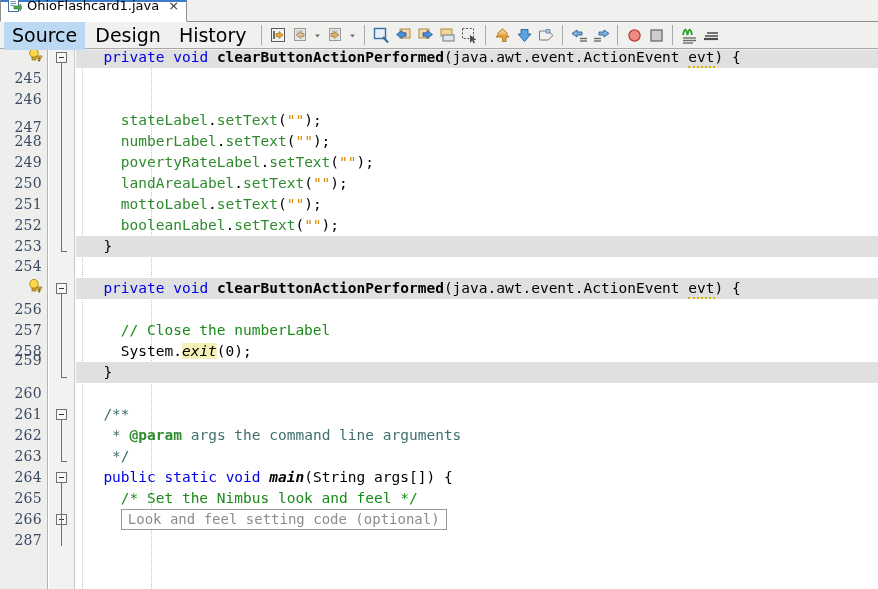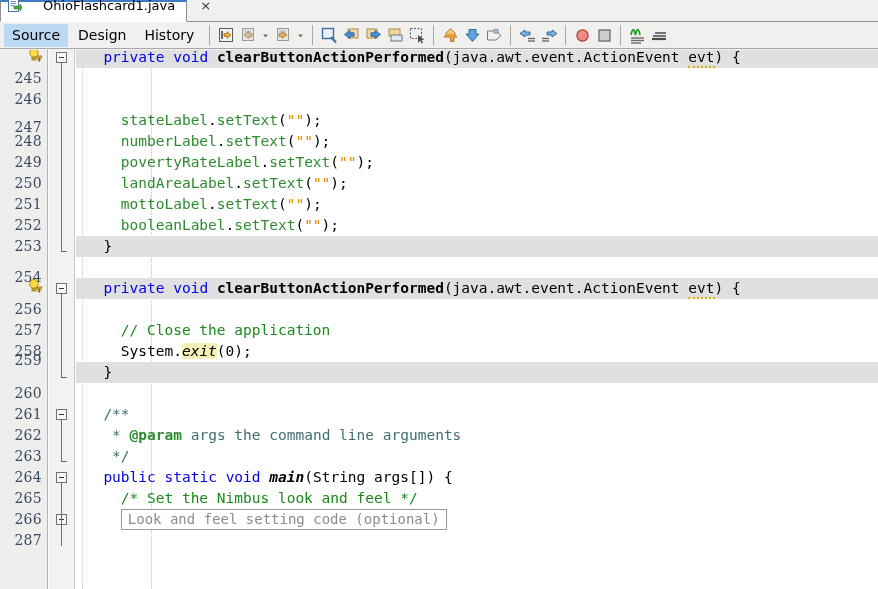--- a/index.html
+++ b/index.html
@@ -27,21 +27,21 @@
     left: 0; top: 0;
     height: 22px;
     box-sizing: border-box;
     background: #ffffff;
     border: 1px solid #8f8f8f;
     border-bottom: 1px solid #ffffff;
     border-top: 2px solid #3b7cc4;
     display: flex;
     align-items: center;
     padding: 0 5px 12px 6px;
-    gap: 21px;
+    gap: 5px;
   }
   .doctab .tab-label {
     font-size: 13px;
     color: #000000;
     font-family: "DejaVu Sans", sans-serif;
     white-space: nowrap;
   }
   .tab-close {
     font-size: 13px;
     color: #333;
@@ -56,21 +56,21 @@
   .toolrow {
     height: 27px;
     background: #f0f0ee;
     border-bottom: 1px solid #a8a8a8;
     box-sizing: border-box;
     display: flex;
     align-items: center;
     padding-left: 4px;
   }
   .viewtab {
-    font-size: 14px;
+    font-size: 19px;
     color: #000;
     padding: 3px 8px 4px 8px;
     margin-right: 2px;
     border-radius: 1px;
     white-space: nowrap;
     font-family: "DejaVu Sans", sans-serif;
   }
   .viewtab.sel { background: #bcd9f3; }
   .tbsep {
     width: 1px; height: 20px;
@@ -403,21 +403,21 @@
         </div>
         <div class="row" style="top: 144px;">
           <div class="lnum">251</div>
         </div>
         <div class="row" style="top: 165px;">
           <div class="lnum">252</div>
         </div>
         <div class="row" style="top: 186px;">
           <div class="lnum">253</div>
         </div>
-        <div class="row" style="top: 217px;">
+        <div class="row" style="top: 206px;">
           <div class="lnum">254</div>
         </div>
         <div class="row" style="top: 228px;">
           <div class="bulb"><svg width="16" height="16" viewBox="0 0 16 16">
               <ellipse cx="7" cy="6" rx="4.2" ry="4.6" fill="#ffd84a" stroke="#b38f10" stroke-width="1"></ellipse>
               <rect x="5" y="10" width="4" height="3" fill="#cfa52a" stroke="#8a6d10" stroke-width="0.7"></rect>
               <path d="M9.5 9 L15 9 L12.2 14.5 Z" fill="#f2c14a" stroke="#8a6d10" stroke-width="0.8"></path>
               <rect x="11.7" y="10.4" width="1" height="2" fill="#4a3a05"></rect>
               <rect x="11.7" y="13" width="1" height="1" fill="#4a3a05"></rect>
             </svg></div>
@@ -500,21 +500,21 @@
         </div>
         <div class="row hl" style="top: 186px;">
           <div class="codeline" style="left: 27.4px;"><span>}</span></div>
         </div>
         <div class="row" style="top: 207px;"></div>
         <div class="row hl" style="top: 228px;">
           <div class="codeline" style="left: 27.4px;"><span class="kw">private</span><span> </span><span class="kw">void</span><span> </span><span class="mname">clearButtonActionPerformed</span><span>(java.awt.event.ActionEvent </span><span class="warnu">evt</span><span>) {</span></div>
         </div>
         <div class="row" style="top: 249px;"></div>
         <div class="row" style="top: 270px;">
-          <div class="codeline" style="left: 44.8px;"><span class="cmt">// Close the application</span></div>
+          <div class="codeline" style="left: 44.8px;"><span class="cmt">// Close the numberLabel</span></div>
         </div>
         <div class="row" style="top: 291px;">
           <div class="codeline" style="left: 44.8px;"><span>System</span><span>.</span><span class="stat">exit</span><span>(0);</span></div>
         </div>
         <div class="row hl" style="top: 312px;">
           <div class="codeline" style="left: 27.4px;"><span>}</span></div>
         </div>
         <div class="row" style="top: 333px;"></div>
         <div class="row" style="top: 354px;">
           <div class="codeline" style="left: 27.4px;"><span class="jdoc">/**</span></div>

